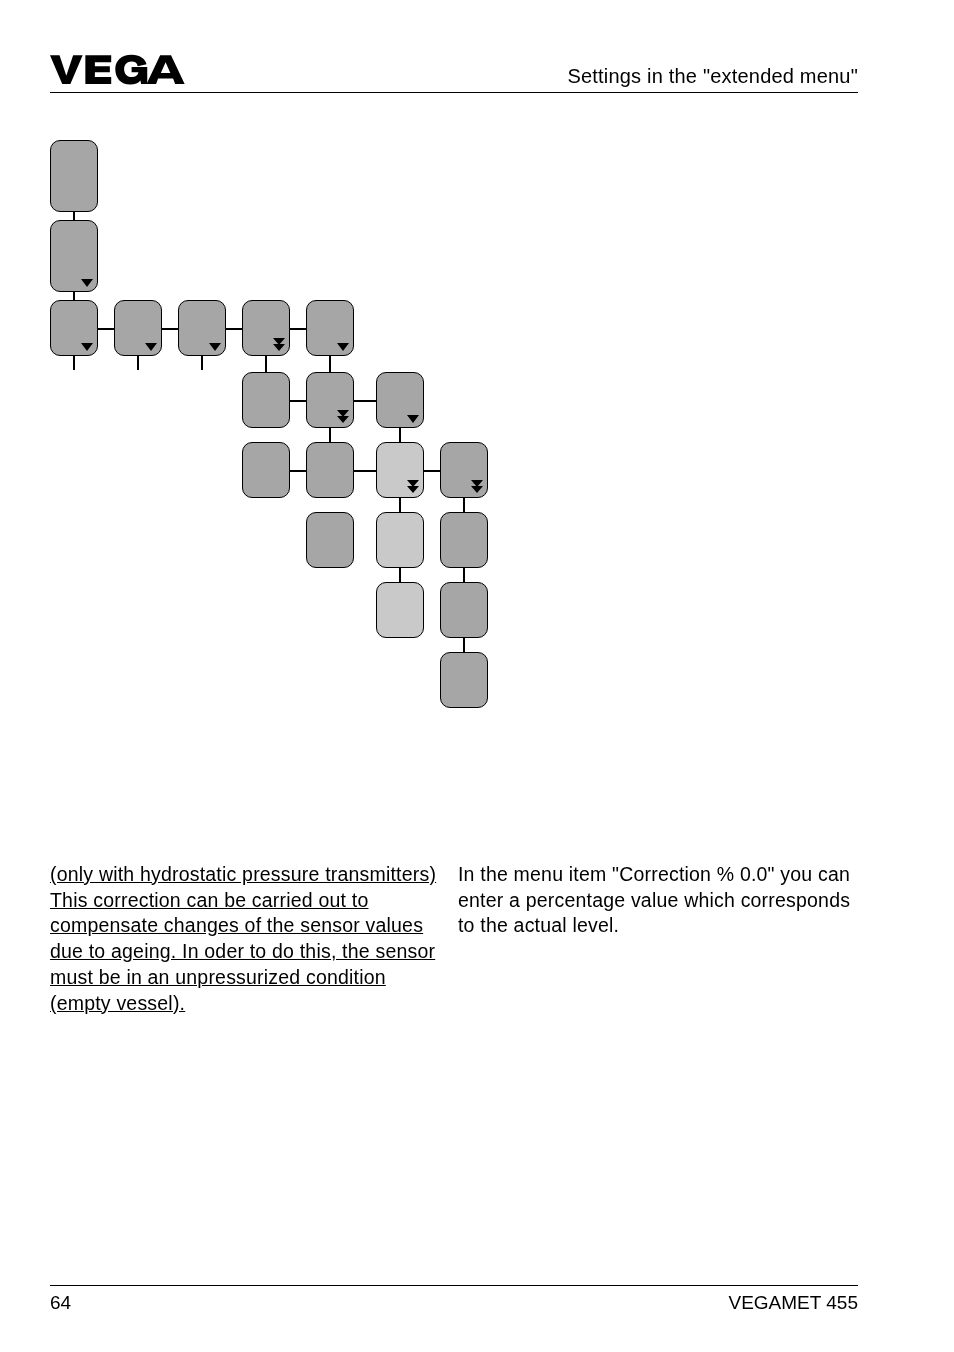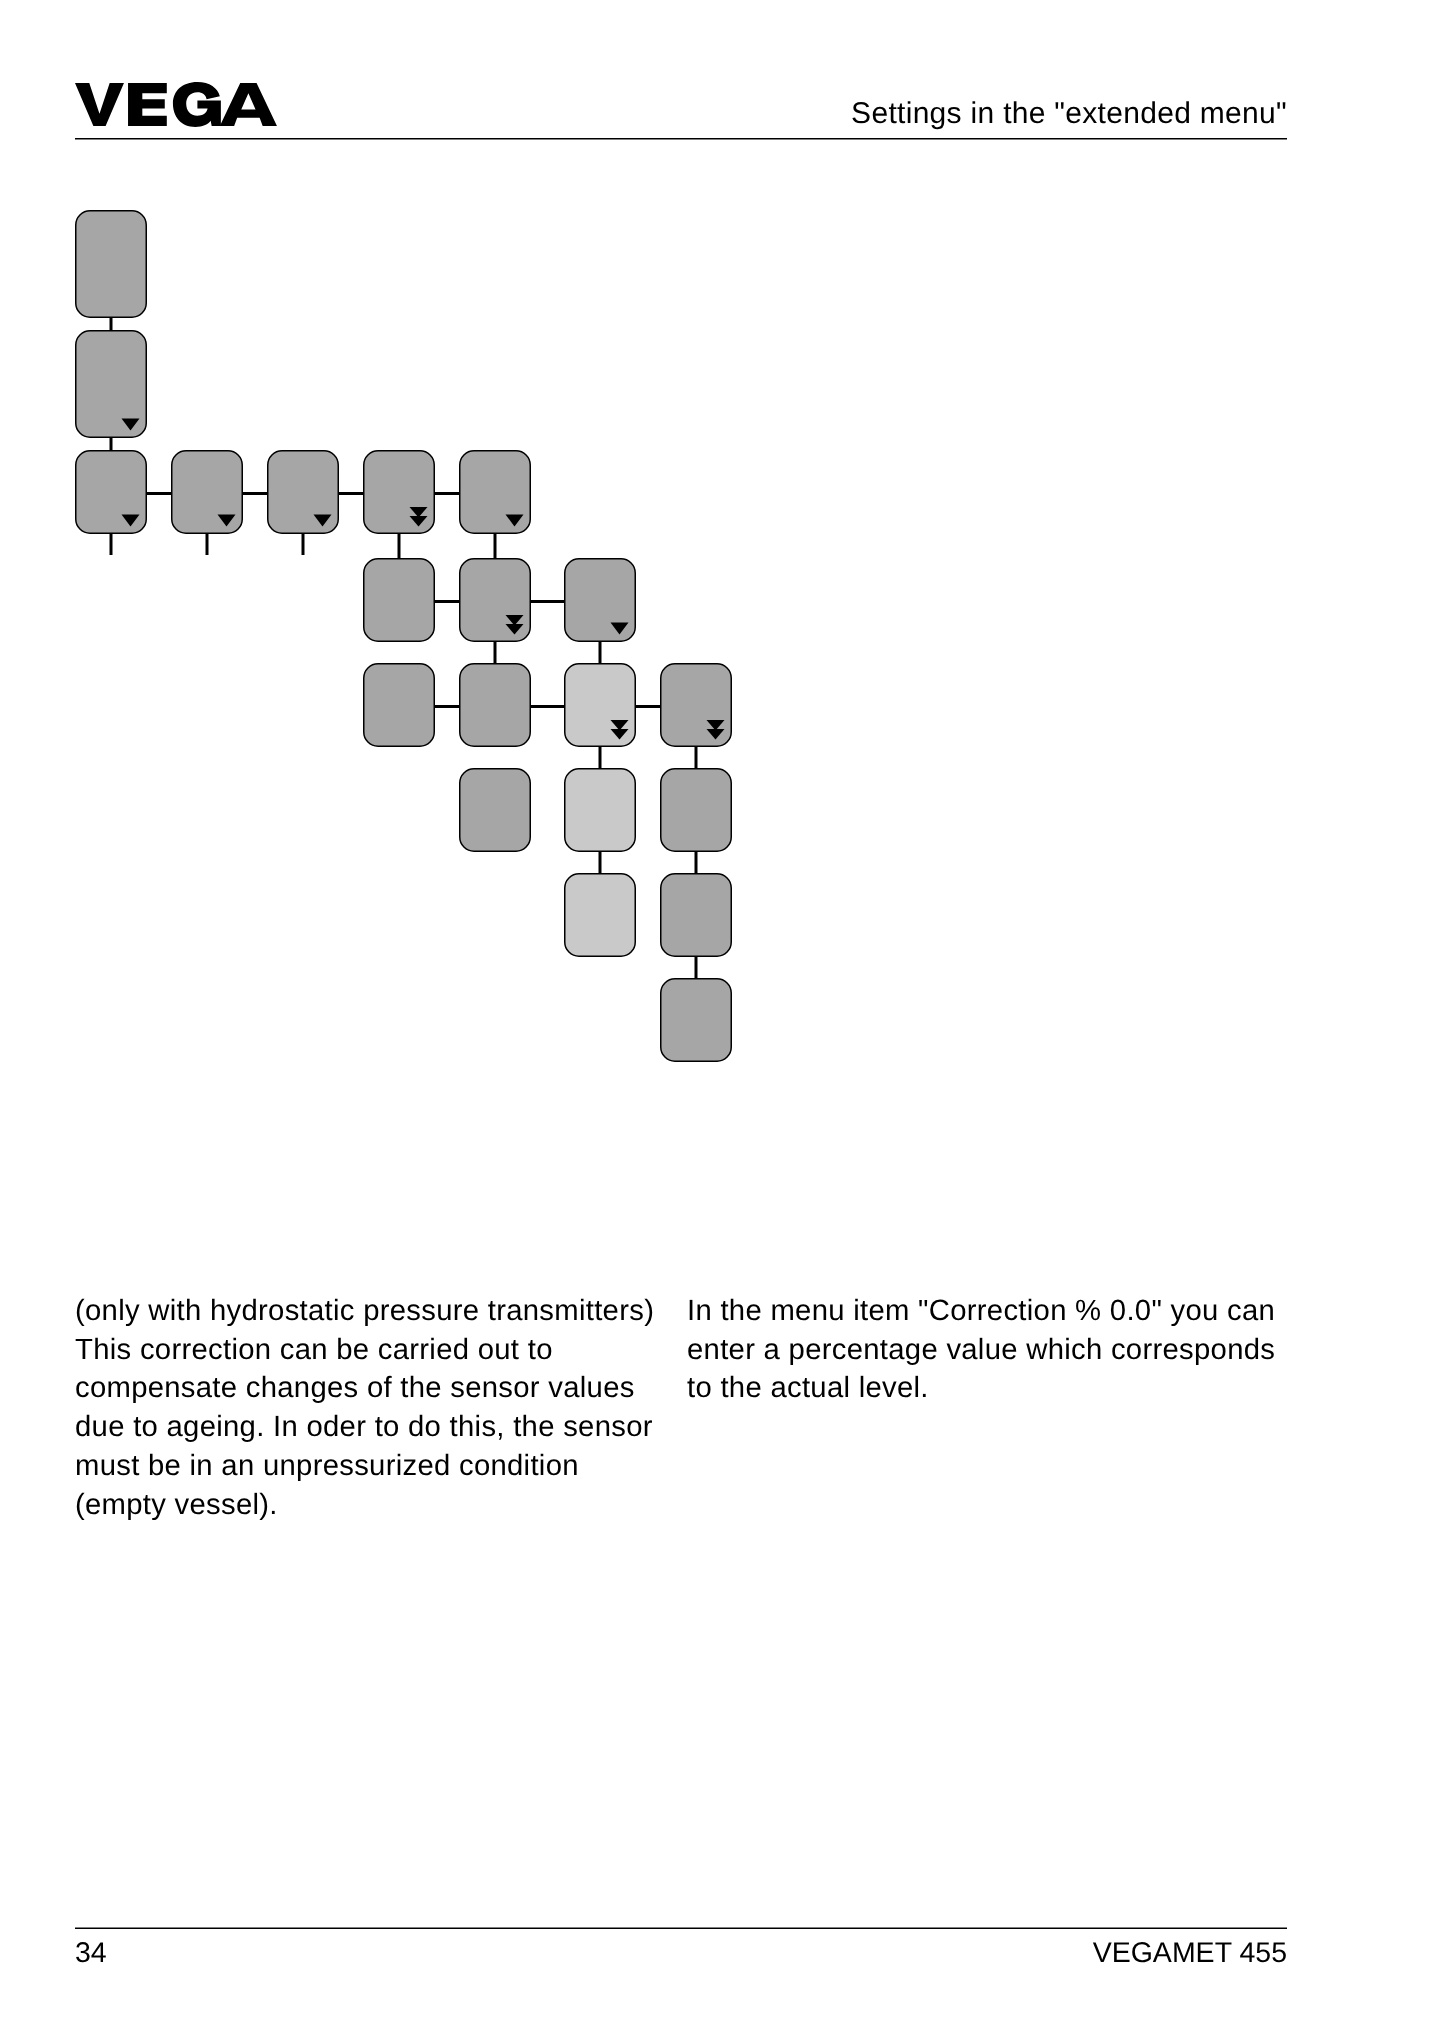--- a/index.html
+++ b/index.html
@@ -77,20 +77,21 @@
     position: absolute;
     font-size: 19.5px;
     line-height: 1.32;
     letter-spacing: 0.2px;
     color: #000;
   }
   .col-left {
     left: 50px;
     top: 862px;
     width: 400px;
+    text-decoration: underline;
   }
   .col-right {
     left: 458px;
     top: 862px;
     width: 400px;
   }
   .footer {
     position: absolute;
     left: 50px;
     right: 96px;
@@ -172,15 +173,15 @@
     <div class="dbox dark" style="left: 390px; top: 372px; width: 48px; height: 56px;"></div>
     <div class="dbox light" style="left: 326px; top: 442px; width: 48px; height: 56px;"></div>
     <div class="dbox dark" style="left: 390px; top: 442px; width: 48px; height: 56px;"></div>
     <div class="dbox dark" style="left: 390px; top: 512px; width: 48px; height: 56px;"></div>
   </div>
 
 <div class="body-text col-left">(only with hydrostatic pressure transmitters) This correction can be carried out to compensate changes of  the sensor values due to ageing. In oder to do this, the sensor must be in an unpressurized condition (empty vessel).</div>
 <div class="body-text col-right">In the menu item "Correction % 0.0" you can enter a percentage value which corresponds to the actual level.</div>
 
 <div class="footer">
-  <span>34</span>
+  <span>64</span>
   <span>VEGAMET 455</span>
 </div>
 
 </body></html>

